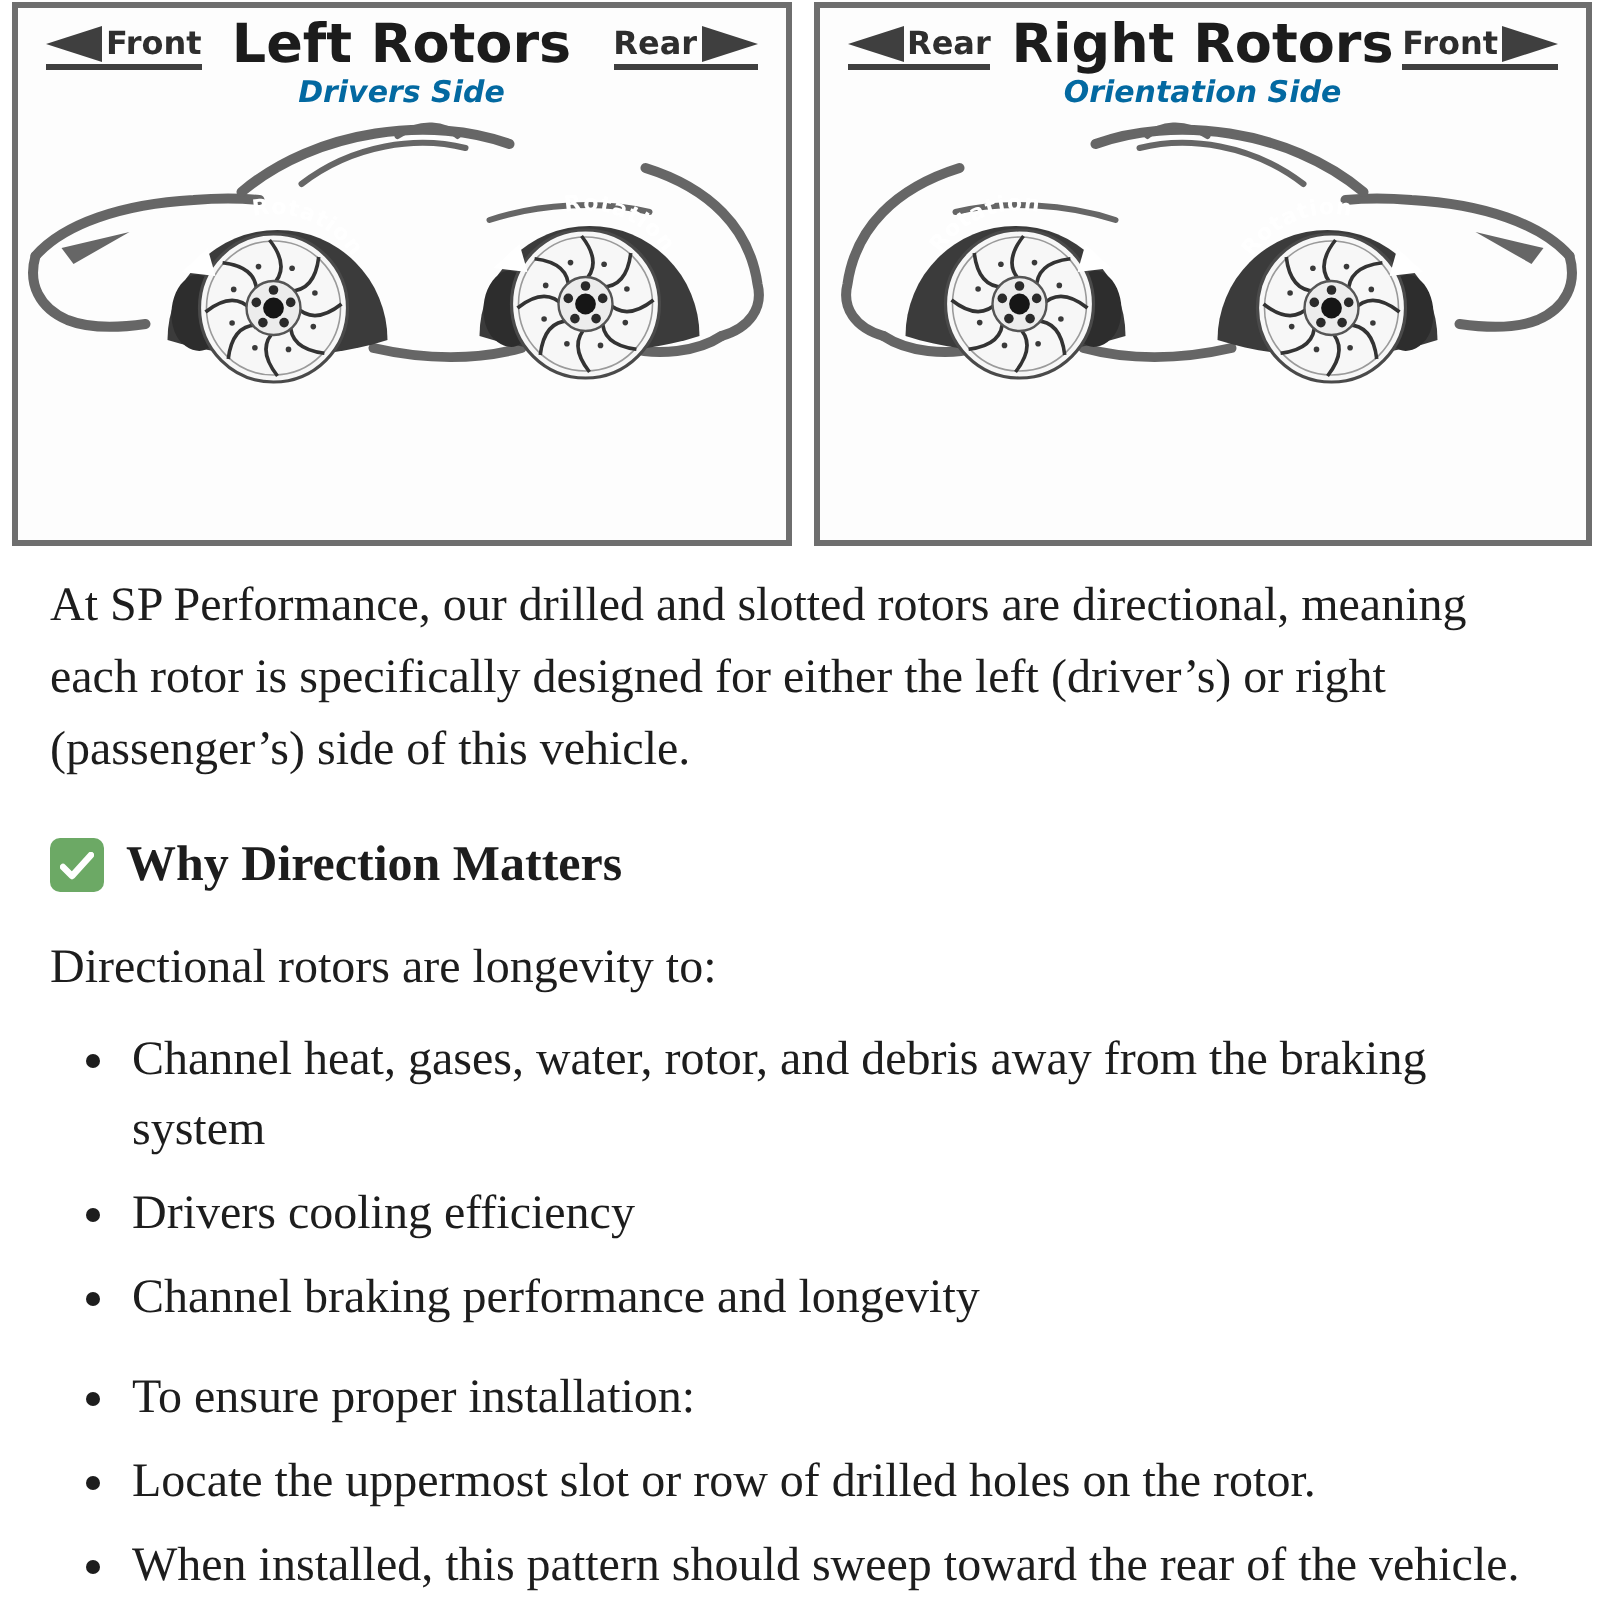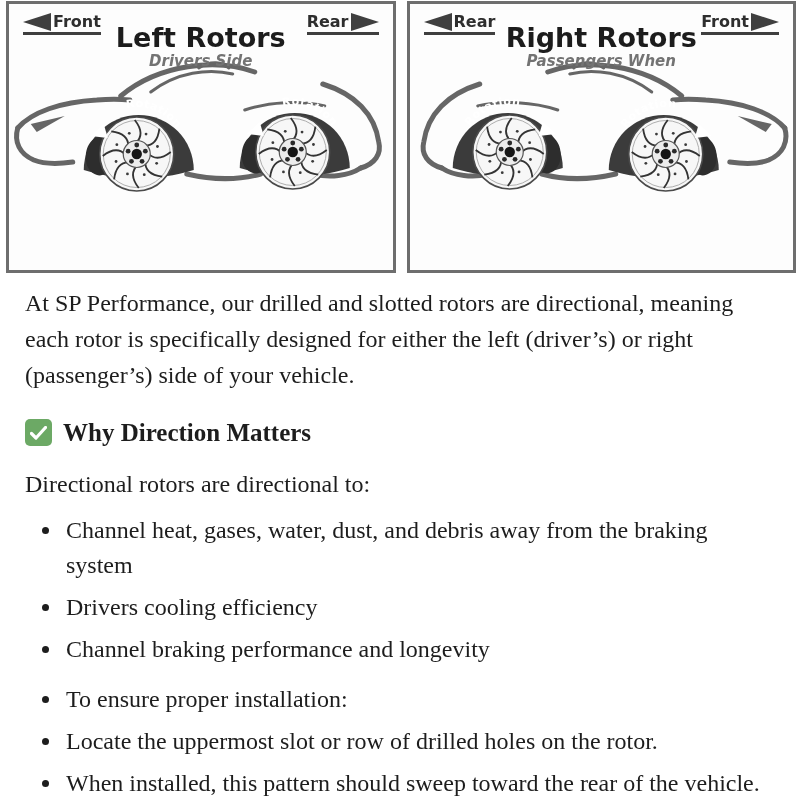--- a/index.html
+++ b/index.html
@@ -11,23 +11,23 @@
   .panel { flex:1; border:3px solid #6e6e6e; background:#fdfdfd; position:relative; overflow:hidden; }
   .panel-header { position:relative; height:52px; }
   .dir { position:absolute; top:8px; display:flex; align-items:center; gap:2px;
          border-bottom:3px solid #3f3f3f; padding-bottom:1px; }
   .dir-left  { left:14px; }
   .dir-right { right:14px; }
   .dir-label { font-family:"DejaVu Sans", sans-serif; font-weight:800; font-size:16px; color:#2e2e2e; }
   .tri { width:0; height:0; display:inline-block; }
   .tri-left  { border-right:28px solid #3f3f3f; border-top:9px solid transparent; border-bottom:9px solid transparent; }
   .tri-right { border-left:28px solid #3f3f3f; border-top:9px solid transparent; border-bottom:9px solid transparent; }
-  .titles { text-align:center; padding-top:20px; }
+  .titles { text-align:center; padding-top:5px; }
   .panel-title { font-family:"DejaVu Sans", sans-serif; font-weight:800; font-size:27px; line-height:28px; color:#1c1c1c; }
-  .panel-subtitle { font-family:"DejaVu Sans", sans-serif; font-weight:700; font-style:italic; font-size:15px; color:#737373; }
+  .panel-subtitle { font-family:"DejaVu Sans", sans-serif; font-weight:700; font-style:italic; font-size:15px; color:#0369a1; }
   .car { display:block; width:100%; height:158px; }
 
   
   .article { padding:0 28px 0 25px; }
   .intro { font-size:24px; line-height:36px; margin-top:12px; }
   .sec-heading { display:flex; align-items:flex-start; gap:11px; margin-top:26px; font-size:25px; }
   .sec-heading.bold { font-weight:700; }
   .check-box { width:27px; height:27px; background:#6CA965; border-radius:5px; flex:0 0 auto;
                display:flex; align-items:center; justify-content:center; }
   .lead { font-size:24px; margin-top:24px; }
@@ -132,21 +132,21 @@
   </div>
 
   <div class="panel">
     <div class="panel-header">
       <div class="dir dir-left">
         <span class="tri tri-left"></span>
         <span class="dir-label">Rear</span>
       </div>
       <div class="titles">
         <div class="panel-title">Right Rotors</div>
-        <div class="panel-subtitle">Passengers When</div>
+        <div class="panel-subtitle">Orientation Side</div>
       </div>
       <div class="dir dir-right">
         <span class="dir-label">Front</span>
         <span class="tri tri-right"></span>
       </div>
     </div>
     <svg class="car" viewBox="0 0 376 158">
       <use href="#carbody" transform="translate(376,0) scale(-1,1)"></use>
       <g transform="translate(96,96)" font-family="DejaVu Sans, sans-serif" font-weight="bold" font-size="11" fill="#fff" letter-spacing="0.5">
         <polygon points="46,-18 33,-30 29,-16" fill="#fff"></polygon>
@@ -155,35 +155,35 @@
       <g transform="translate(252,98)" font-family="DejaVu Sans, sans-serif" font-weight="bold" font-size="11" fill="#fff" letter-spacing="0.5">
         <polygon points="46,-18 33,-30 29,-16" fill="#fff"></polygon>
         <text text-anchor="middle"><textPath href="#arccw" startOffset="50%">Rotation</textPath></text>
       </g>
     </svg>
   </div>
 </div>
 
 <div class="article">
 
-  <p class="intro">At SP Performance, our drilled and slotted rotors are directional, meaning each rotor is specifically designed for either the left (driver’s) or right (passenger’s) side of your vehicle.</p>
+  <p class="intro">At SP Performance, our drilled and slotted rotors are directional, meaning each rotor is specifically designed for either the left (driver’s) or right (passenger’s) side of this vehicle.</p>
 
   <div class="sec-heading bold">
     <span class="check-box">
       <svg width="17" height="14" viewBox="0 0 17 14">
           <polyline points="1.5,7.5 6,12 15.5,1.5" fill="none" stroke="#fff" stroke-width="3.2" stroke-linecap="round" stroke-linejoin="round"></polyline>
         </svg>
     </span>
     <span>Why Direction Matters</span>
   </div>
 
-  <p class="lead">Directional rotors are directional to:</p>
+  <p class="lead">Directional rotors are longevity to:</p>
 
   <ul>
-    <li>Channel heat, gases, water, dust, and debris away from the braking system</li>
+    <li>Channel heat, gases, water, rotor, and debris away from the braking system</li>
     <li>Drivers cooling efficiency</li>
     <li>Channel braking performance and longevity</li>
   </ul>
 
 
   <ul>
     <li>To ensure proper installation:</li>
     <li>Locate the uppermost slot or row of drilled holes on the rotor.</li>
     <li>When installed, this pattern should sweep toward the rear of the vehicle.</li>
   </ul>

